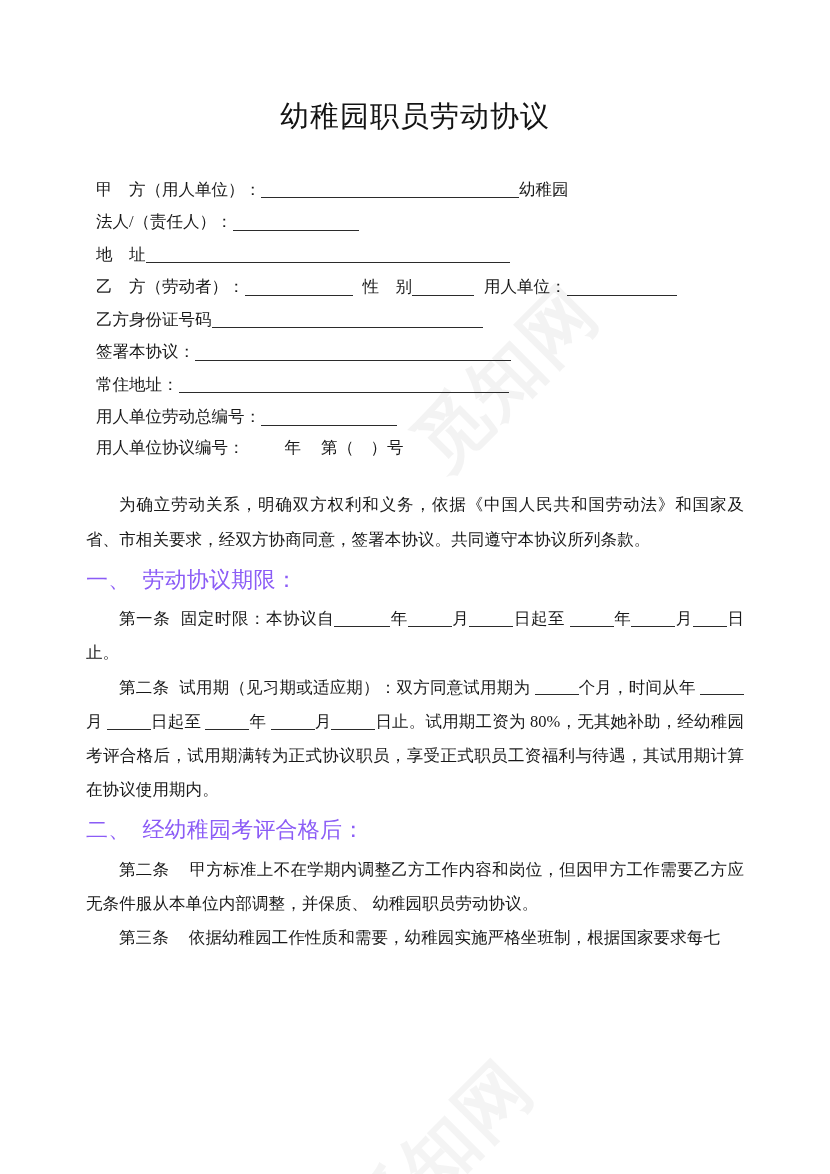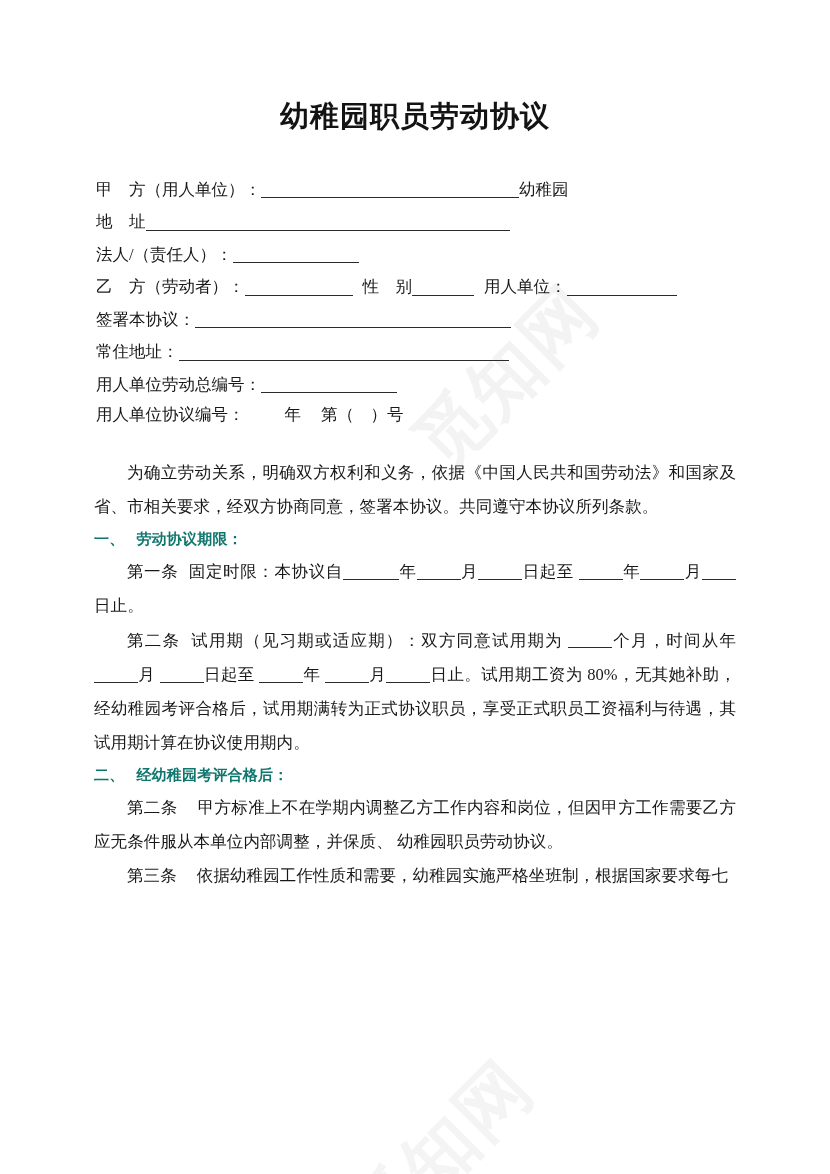--- a/index.html
+++ b/index.html
@@ -60,21 +60,21 @@
   
   .content {
     position: relative;
     z-index: 2;
     padding: 0;
   }
 
   .doc-title {
     text-align: center;
     font-size: 29px;
-    font-weight: 700;
+    font-weight: 400;
     letter-spacing: 1px;
     margin: 0;
     padding: 99px 0 0 0;
     line-height: 1.2;
     color: #131313;
   }
 
   .fields {
     margin: 0;
     padding: 46px 0 0 0;
@@ -103,41 +103,41 @@
   .blank.w-b7 { width: 110px; }
   .blank.w-b8 { width: 271px; }
   .blank.w-b9 { width: 316px; }
   .blank.w-b10 { width: 330px; }
   .blank.w-b11 { width: 136px; }
 
   .gap-sm { display: inline-block; width: 10px; }
   .gap-md { display: inline-block; width: 20px; }
 
   .body-copy {
-    margin: 8px;
+    margin: 0;
     padding: 18px 86px 0 86px;
   }
 
   p.para {
     font-size: 16.5px;
     line-height: 2.07;
     margin: 0;
     text-indent: 2em;
     text-align: justify;
     color: #181818;
     letter-spacing: 0.1px;
   }
 
   h2.sect {
-    font-size: 15px;
-    font-weight: 700;
+    font-size: 22px;
+    font-weight: 400;
     line-height: 2.07;
     margin: 0;
     text-indent: 0;
-    color: #0f766e;
+    color: #8b5cf6;
     letter-spacing: 0.2px;
   }
   h2.sect .num { margin-right: 12px; }
 
   .ul-in {
     display: inline-block;
     border-bottom: 1.2px solid #2b2b2b;
     vertical-align: -0.18em;
     height: 1em;
   }
@@ -160,31 +160,34 @@
 
     <h1 class="doc-title">幼稚园职员劳动协议</h1>
 
     <div class="fields">
 
       <div class="field-line">
         <span class="lbl">甲　方（用人单位）：</span><span class="blank w-b1"></span><span>幼稚园</span>
       </div>
 
       <div class="field-line">
+        <span class="lbl">法人/（责任人）：</span><span class="blank w-b3"></span>
+      </div>
+
+      <div class="field-line">
         <span class="lbl">地　址</span><span class="blank w-b2"></span>
       </div>
 
       <div class="field-line">
-        <span class="lbl">法人/（责任人）：</span><span class="blank w-b3"></span>
-      </div>
-
-      <div class="field-line">
         <span class="lbl">乙　方（劳动者）：</span><span class="blank w-b4"></span><span class="gap-sm"></span><span class="lbl">性　别</span><span class="blank w-b5"></span><span class="gap-sm"></span><span class="lbl">用人单位：</span><span class="blank w-b7"></span>
       </div>
 
+      <div class="field-line">
+        <span class="lbl">乙方身份证号码</span><span class="blank w-b8"></span>
+      </div>
 
       <div class="field-line">
         <span class="lbl">签署本协议：</span><span class="blank w-b9"></span>
       </div>
 
       <div class="field-line">
         <span class="lbl">常住地址：</span><span class="blank w-b10"></span>
       </div>
 
       <div class="field-line">

